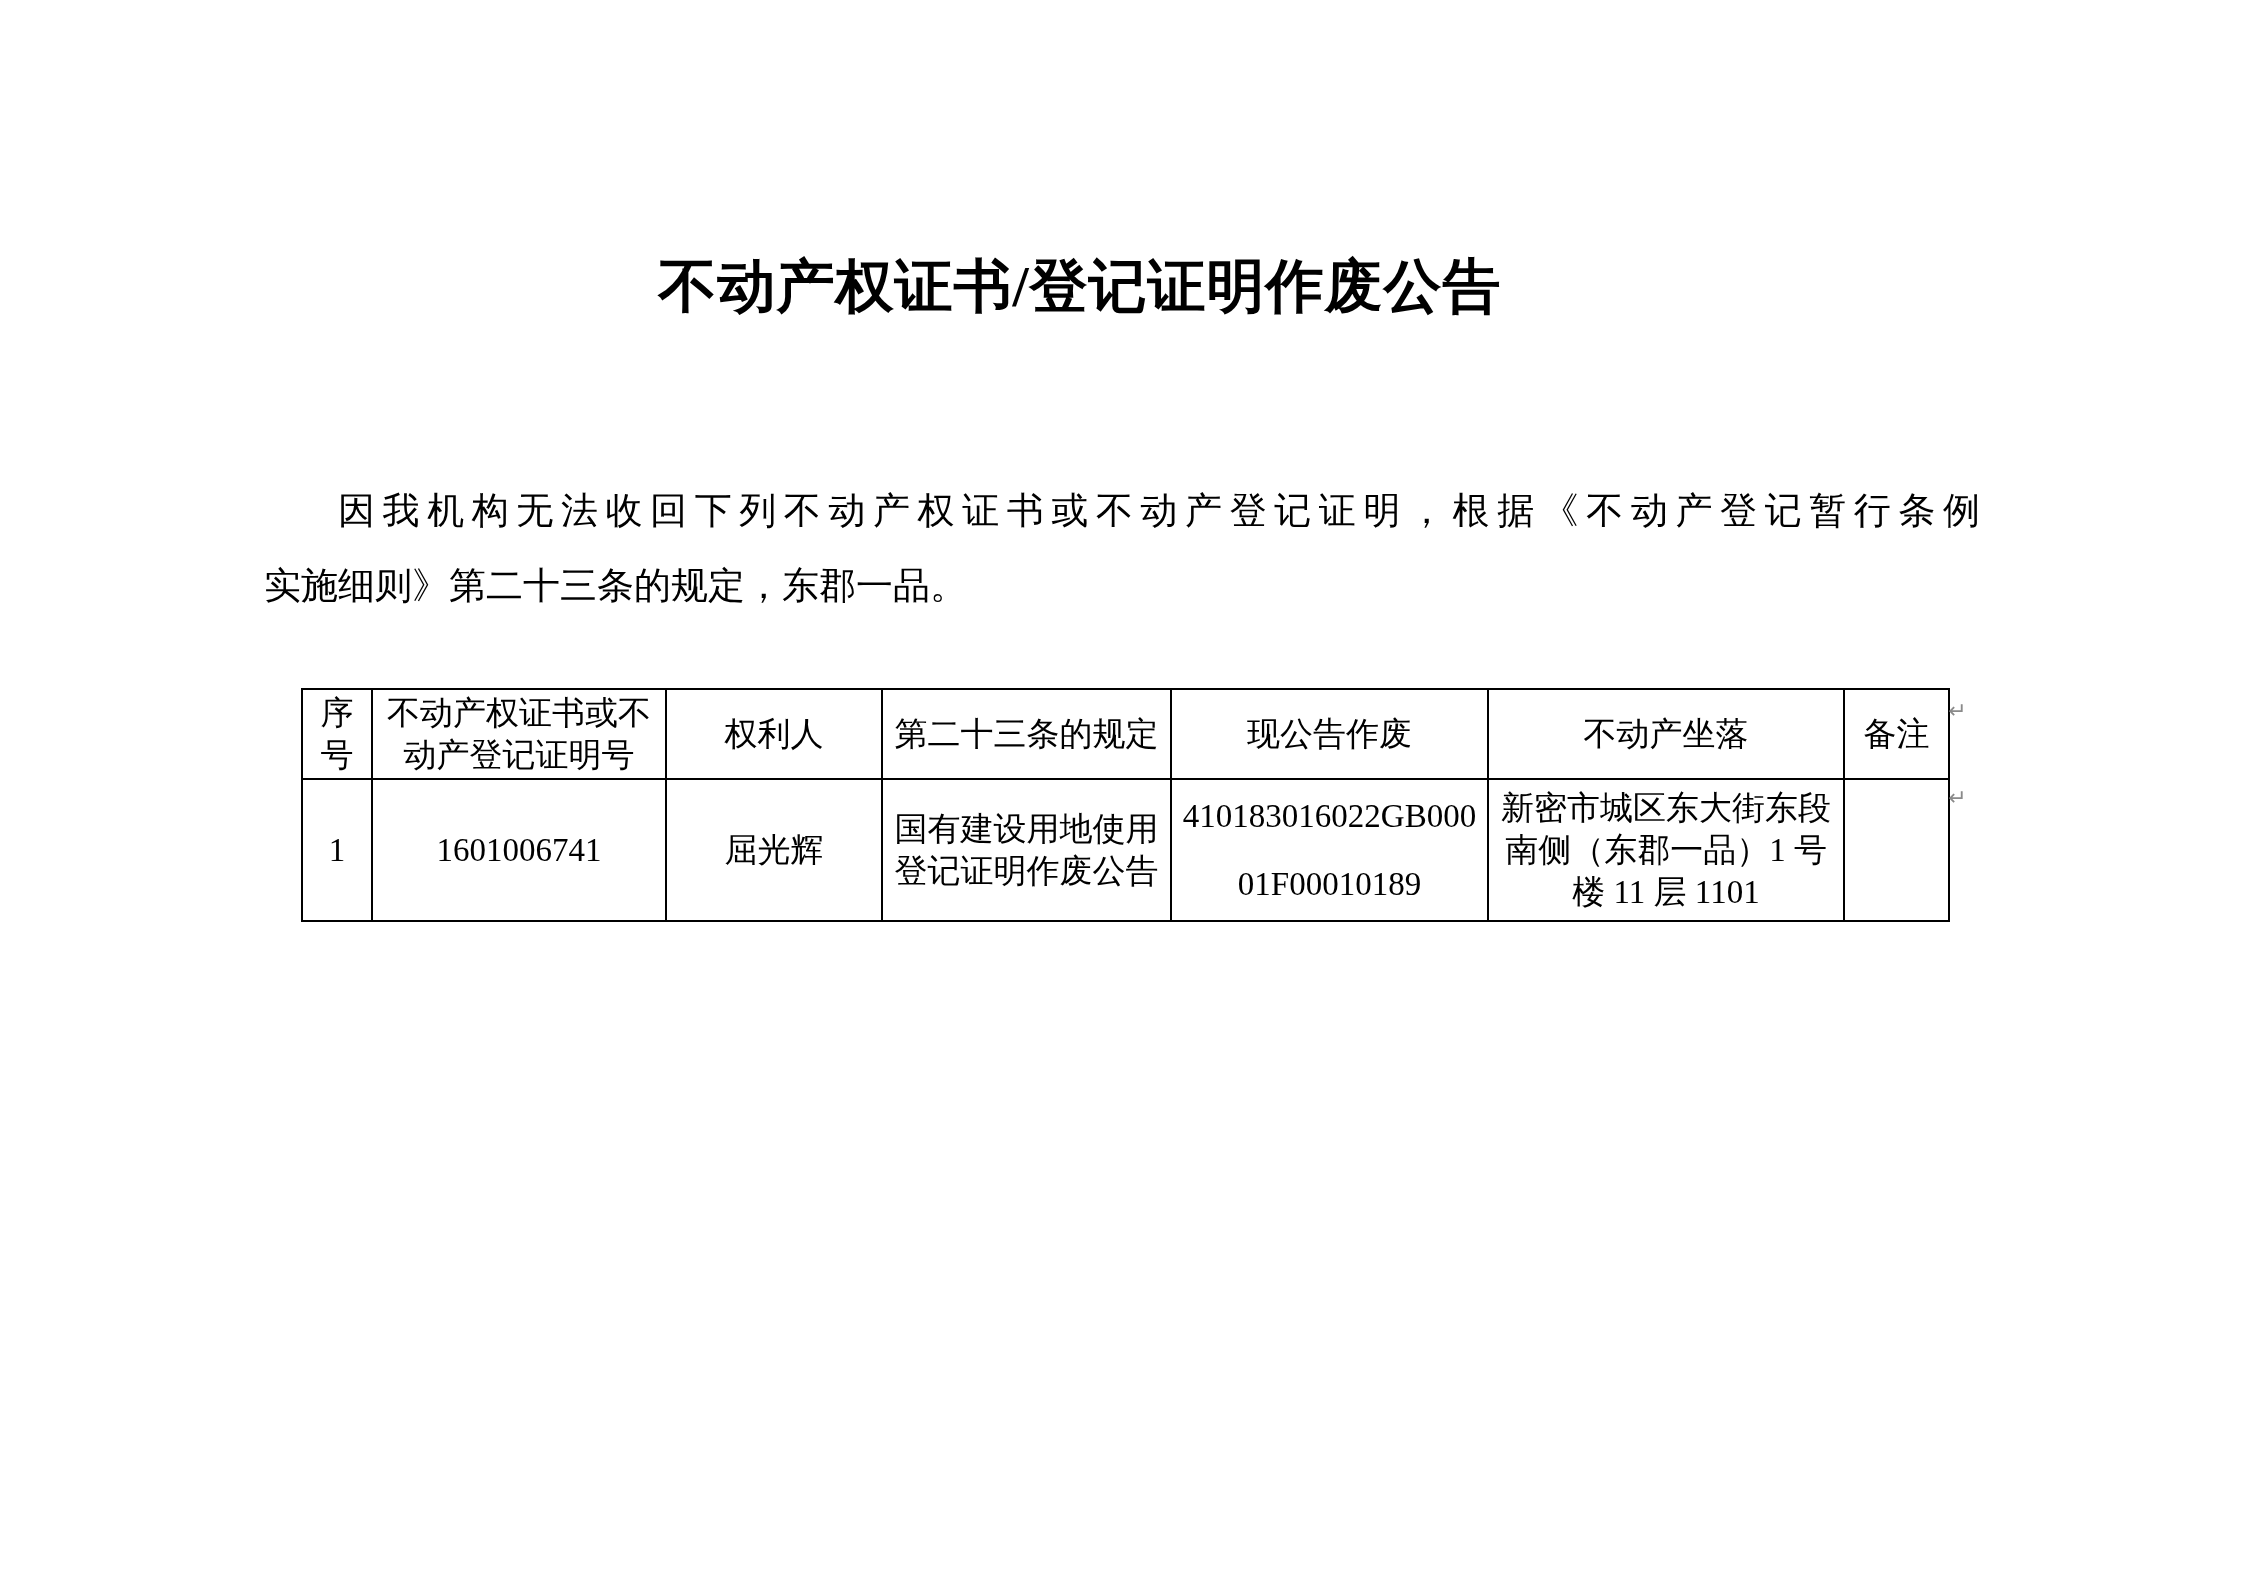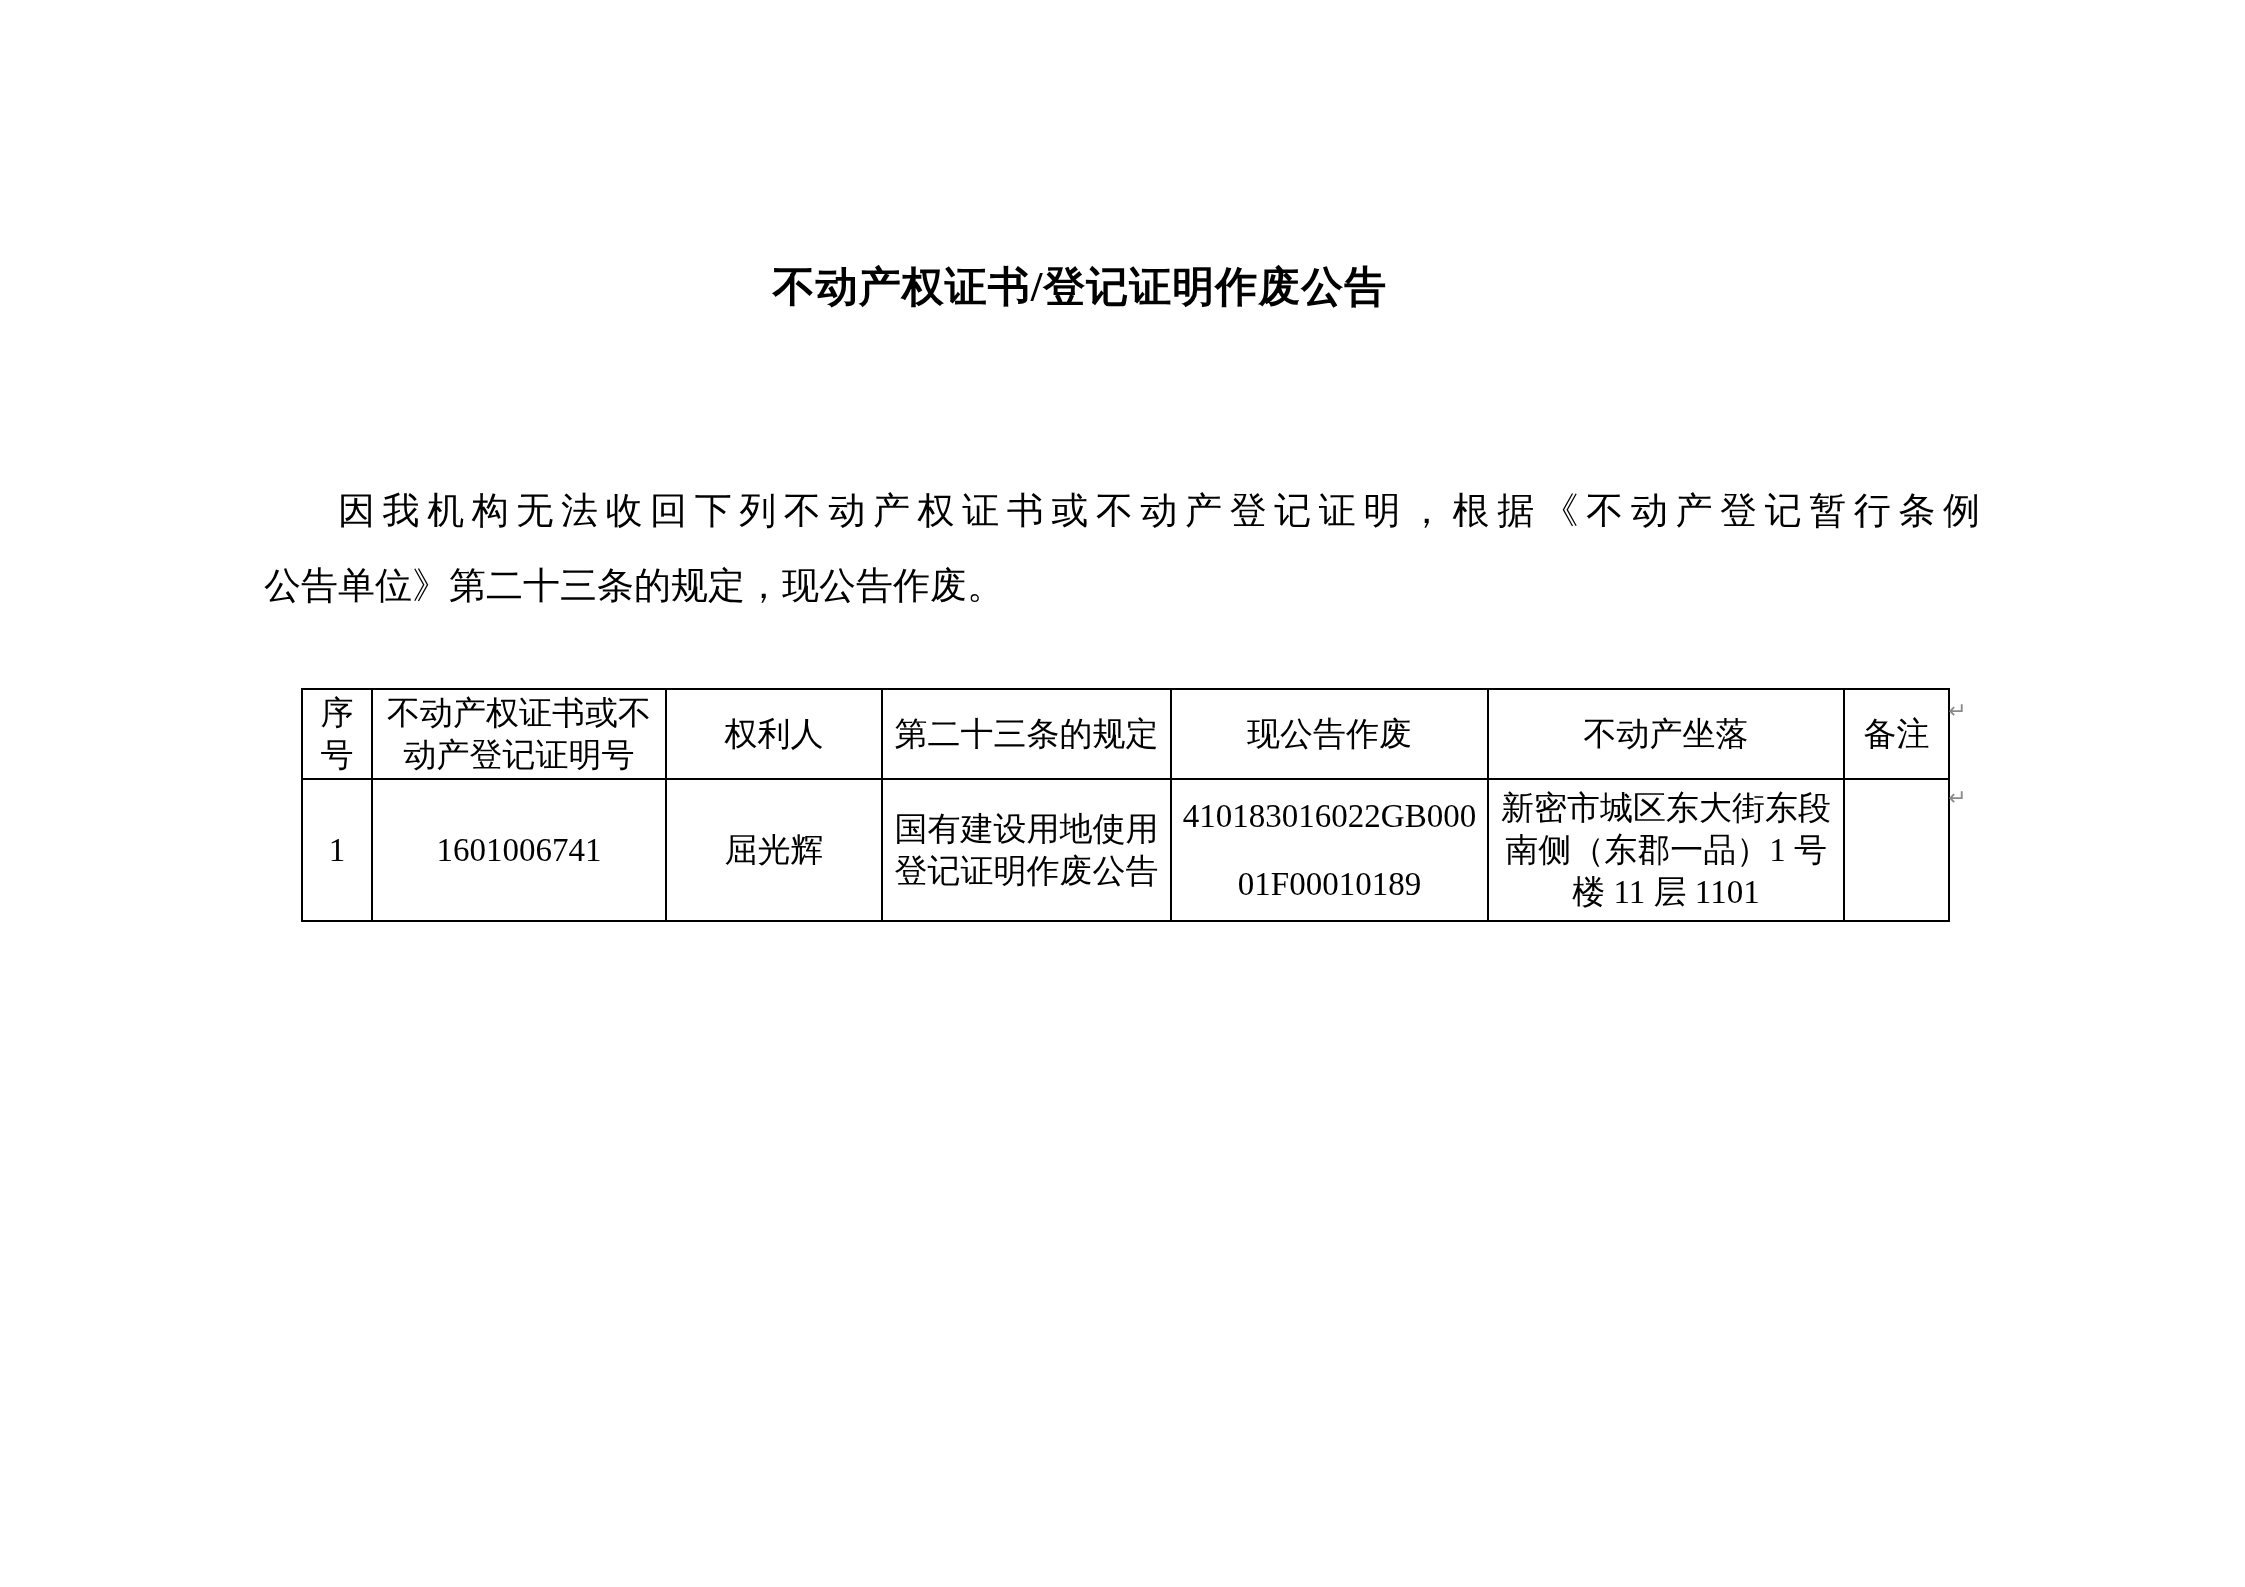--- a/index.html
+++ b/index.html
@@ -13,21 +13,21 @@
     overflow: hidden;
   }
   .doc-title {
     position: absolute;
     left: 0;
     top: 245px;
     width: 2160px;
     height: 84px;
     line-height: 84px;
     text-align: center;
-    font-size: 42px;
+    font-size: 58px;
     font-weight: bold;
     letter-spacing: 1px;
   }
   .notice-paragraph {
     position: absolute;
     left: 264px;
     top: 473px;
     width: 1716px;
     font-size: 37px;
   }
@@ -91,21 +91,21 @@
 </style>
 </head>
 <body>
 
 <div class="page">
 
   <div class="doc-title">不动产权证书/登记证明作废公告</div>
 
   <div class="notice-paragraph">
     <div class="para-line first">因我机构无法收回下列不动产权证书或不动产登记证明，根据《不动产登记暂行条例</div>
-    <div class="para-line">公告单位》第二十三条的规定，现公告作废。</div>
+    <div class="para-line">实施细则》第二十三条的规定，东郡一品。</div>
   </div>
 
   <table class="cert-table">
     <colgroup>
       <col style="width:70px">
       <col style="width:294px">
       <col style="width:216px">
       <col style="width:289px">
       <col style="width:317px">
       <col style="width:356px">

